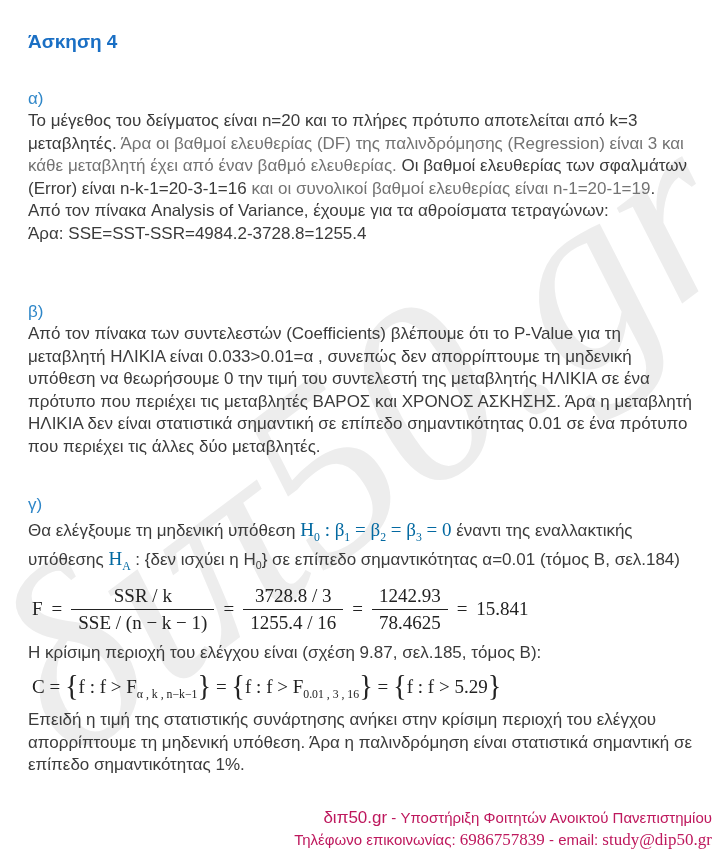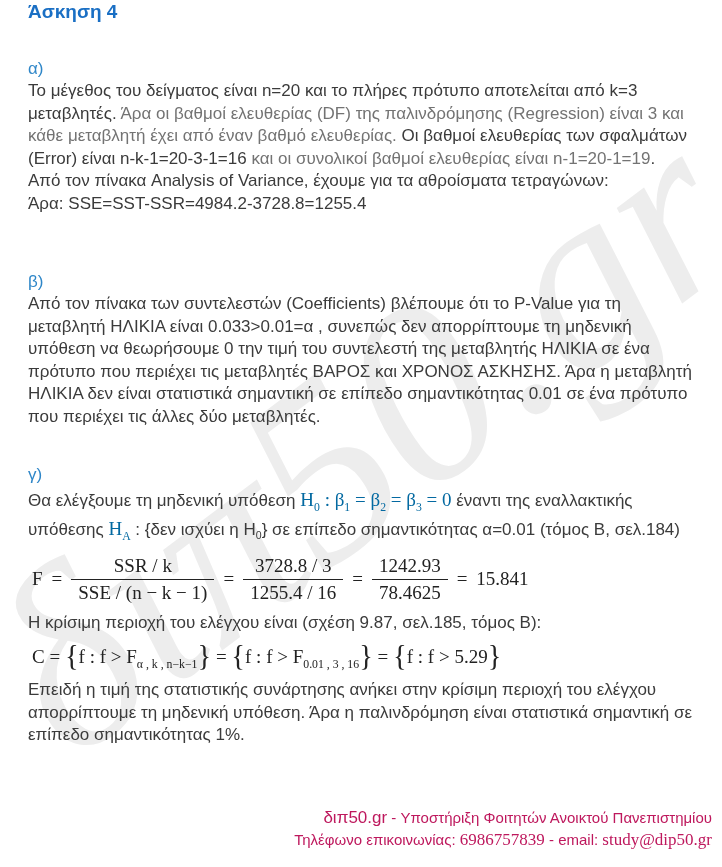--- a/index.html
+++ b/index.html
@@ -13,21 +13,21 @@
     position:absolute;top:50%;left:50%;
     transform:translate(-50%,-48%) rotate(-37deg);
     font-family:"Liberation Serif","DejaVu Serif",serif;
     font-style:italic;
     font-size:252px;
     color:#ededed;
     white-space:nowrap;
     z-index:0;
     user-select:none;
   }
-  .content{position:relative;z-index:1;padding:0 26px 0 28px;}
+  .content{position:relative;z-index:1;padding:30px 26px 0 28px;}
   .title{
     color:#1a6fc4;font-weight:bold;font-size:19px;line-height:24px;
     margin:0 0 34px 0;
   }
   .sec-label{color:#2e86c8;font-size:17px;line-height:22px;}
   .para{margin:0;font-size:17px;line-height:22.5px;max-width:664px;}
   .line{font-size:17px;line-height:22.5px;}
   .blue{color:#737373;}
   .gap-b{height:56px;}
   .gap-c{height:36px;}

